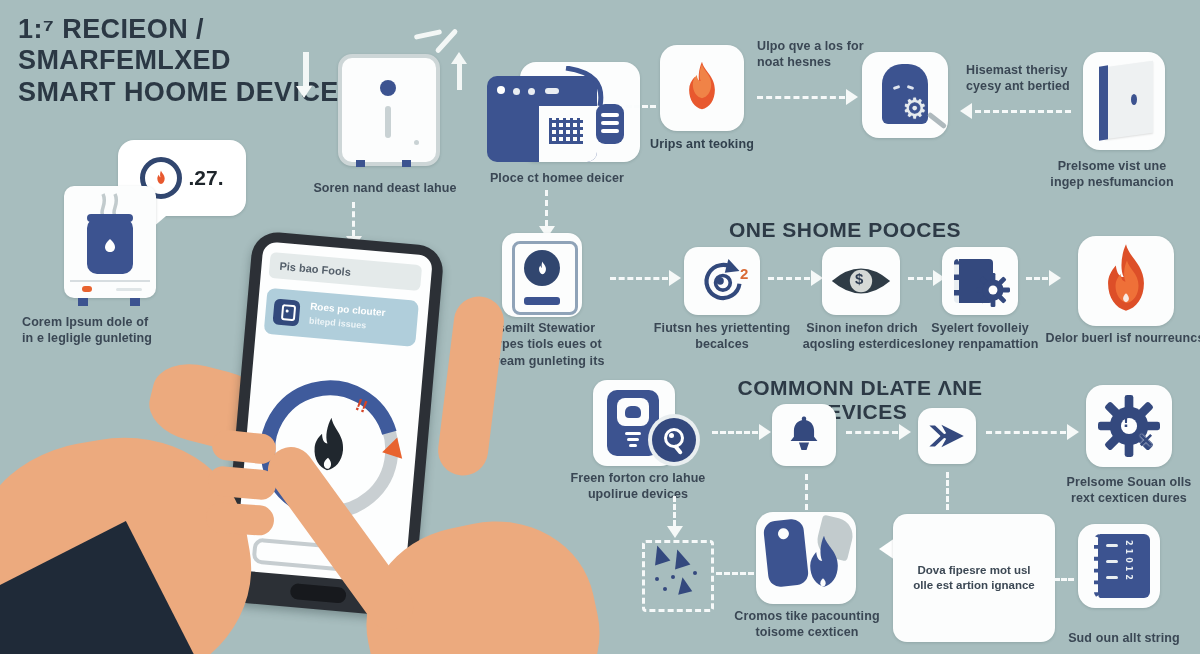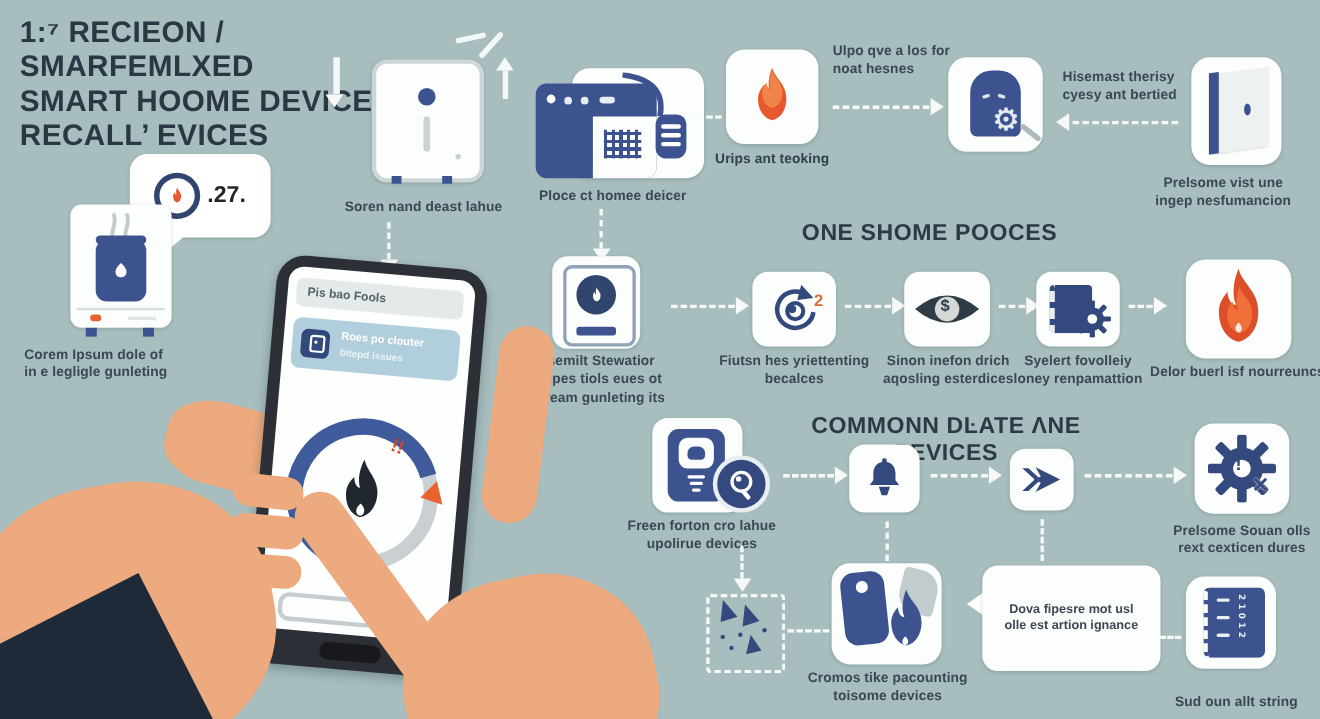--- a/index.html
+++ b/index.html
@@ -68,21 +68,20 @@
       <polygon points="64,2 88,28 56,32" fill="currentColor"></polygon>
       <circle cx="52" cy="54" r="16" fill="none" stroke="currentColor" stroke-width="8"></circle>
       <circle cx="46" cy="50" r="8" fill="currentColor"></circle>
     </symbol>
   </defs>
 </svg>
 
 <div class="abs title" style="left:18px;top:14px;width:360px">
   <div>1:⁷ RECIEON / SMARFEMLXED</div>
   <div>SMART HOOME DEVICES</div>
-  <div>RECALL’ EVICES</div>
 </div>
 
 <div class="abs" style="left:118px;top:140px;width:128px;height:76px;background:#fff;border-radius:16px;box-shadow:0 1px 3px rgba(40,60,60,.18);display:flex;align-items:center;justify-content:center;gap:6px">
   <span style="width:32px;height:32px;border:5px solid #31466f;border-radius:50%;background:#fff;display:flex;align-items:center;justify-content:center">
     <svg width="16" height="16" style="color:#e8582e">
         <use href="#sym-flame"></use>
       </svg>
   </span>
   <span style="font:800 21px 'Liberation Sans',sans-serif;color:#1e252b">.27.</span>
 </div>
@@ -181,21 +180,21 @@
 <div class="ah-l" style="left:960px;top:103px"></div>
 
 <div class="card" style="left:1083px;top:52px;width:82px;height:98px;border-radius:17px">
   <div class="abs" style="left:22px;top:12px;width:48px;height:72px;background:#eef1f2;transform:skewY(-8deg);box-shadow:0 1px 2px rgba(0,0,0,.12)"></div>
   <div class="abs" style="left:16px;top:14px;width:9px;height:74px;background:#3c5390;transform:skewY(-8deg)"></div>
   <div class="abs" style="left:48px;top:42px;width:6px;height:11px;background:#3c5390;border-radius:50%"></div>
 </div>
 <div class="cap" style="left:1032px;top:158px;width:160px">Prelsome vist une
 ingep nesfumancion</div>
 
-<div class="h2" style="left:700px;top:200px;width:290px">ONE SHOME POOCES</div>
+<div class="h2" style="left:700px;top:218px;width:290px">ONE SHOME POOCES</div>
 
 <div class="card" style="left:502px;top:233px;width:80px;height:84px;border-radius:14px">
   <div class="abs" style="left:10px;top:8px;width:60px;height:68px;border:3px solid #8fa3b8;border-radius:8px"></div>
   <div class="abs" style="left:22px;top:17px;width:36px;height:36px;background:#31466f;border-radius:50%;display:flex;align-items:center;justify-content:center">
     <svg width="15" height="15" style="color:#fff">
         <use href="#sym-flame"></use>
       </svg>
   </div>
   <div class="abs" style="left:22px;top:64px;width:36px;height:8px;background:#3c5390;border-radius:3px"></div>
 </div>
@@ -331,24 +330,24 @@
     <div class="abs" style="left:14px;top:8px;width:11px;height:11px;background:#fcfdfd;border-radius:50%"></div>
   </div>
   <svg class="abs" style="left:38px;top:22px;color:#3c5390" width="60" height="60">
       <use href="#sym-flame"></use>
     </svg>
   <svg class="abs" style="left:56px;top:56px;color:#fcfdfd" width="22" height="22">
       <use href="#sym-drop"></use>
     </svg>
 </div>
 <div class="cap" style="left:712px;top:608px;width:190px">Cromos tike pacounting
-toisome devices</div>
+toisome cexticen</div>
 
 <div class="abs" style="left:879px;top:538px;width:0;height:0;border:11px solid transparent;border-right:16px solid #fff;border-left:0"></div>
-<div class="card" style="left:893px;top:514px;width:158px;height:88px;border-radius:14px;flex-direction:column;padding:4px 2px">
+<div class="card" style="left:893px;top:514px;width:158px;height:88px;border-radius:14px;flex-direction:column;padding:20px 2px">
   <div style="font:700 11.5px/1.3 'Liberation Sans',sans-serif;color:#3c4854">Dova fipesre mot usl</div>
   <div style="font:700 11.5px/1.3 'Liberation Sans',sans-serif;color:#3c4854">olle est artion ignance</div>
 </div>
 <div class="dh" style="left:1054px;top:578px;width:20px"></div>
 
 <div class="card" style="left:1078px;top:524px;width:82px;height:84px;border-radius:17px">
   <div class="abs" style="left:16px;top:10px;width:52px;height:64px;background:#3c5390;border-radius:6px;border-left:4px dashed #fcfdfd">
     <span class="abs" style="left:26px;top:6px;writing-mode:vertical-rl;font:700 8px 'DejaVu Sans',sans-serif;letter-spacing:3px;color:#e9eef2">21012</span>
     <div class="abs" style="left:8px;top:10px;width:12px;height:3px;background:#e9eef2;border-radius:2px"></div>
     <div class="abs" style="left:8px;top:26px;width:12px;height:3px;background:#e9eef2;border-radius:2px"></div>

